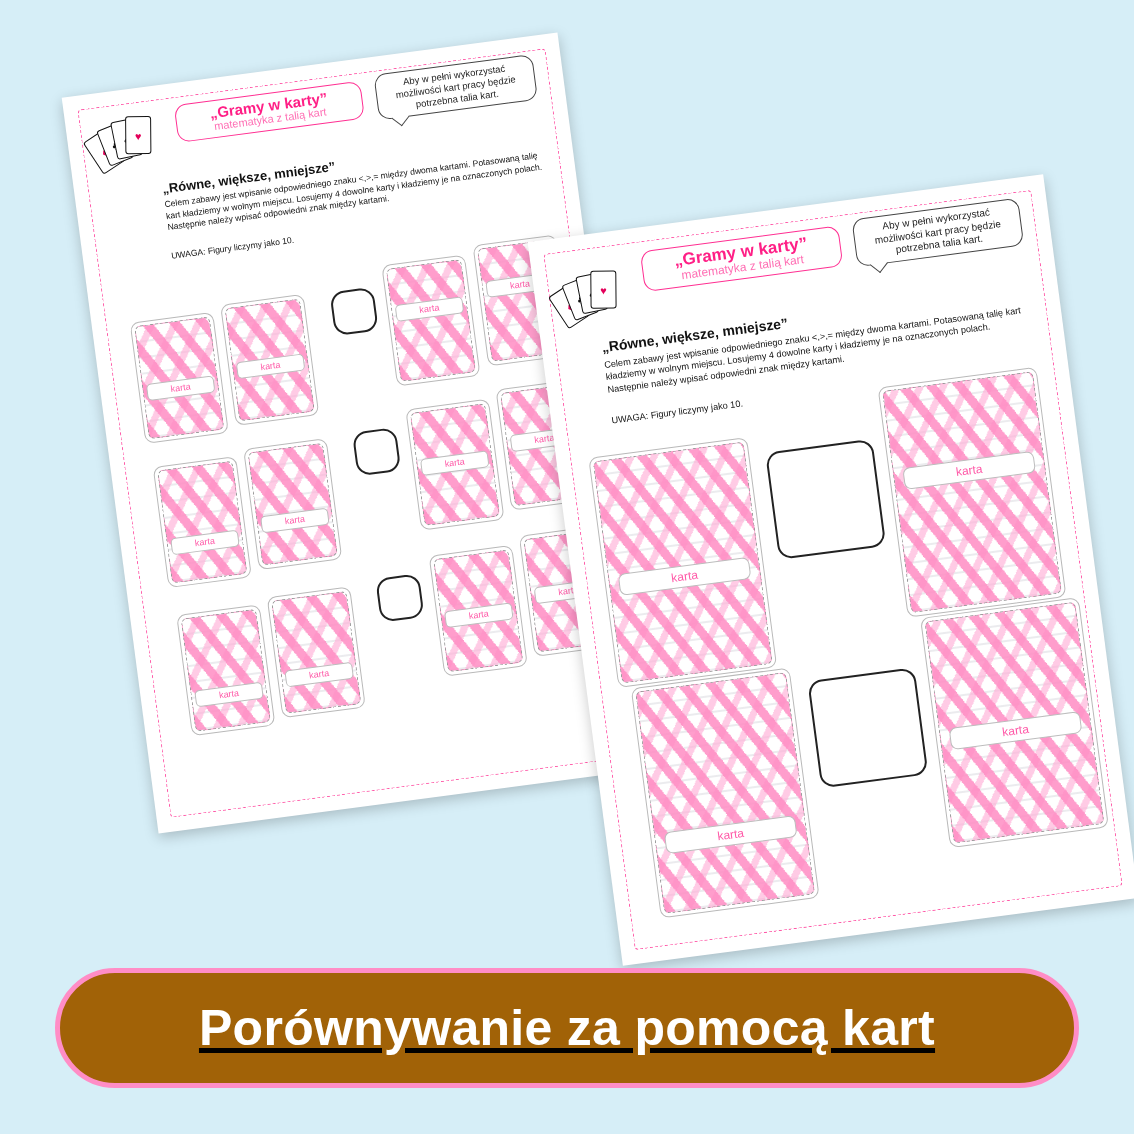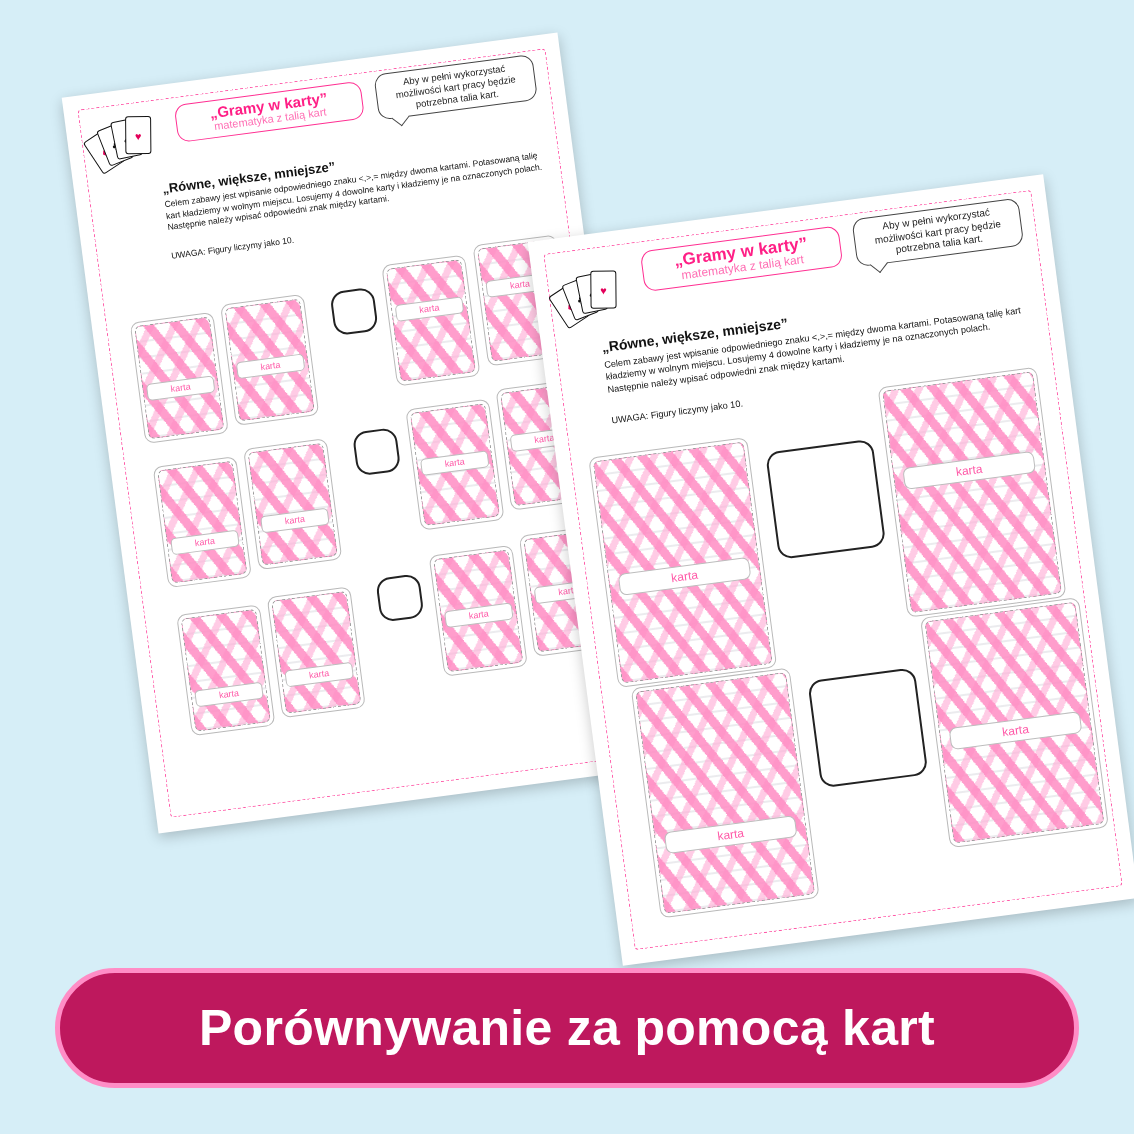--- a/index.html
+++ b/index.html
@@ -147,25 +147,25 @@
     border:2.4px solid #222;
     border-radius:14px;
     background:#fff;
     box-sizing:border-box;
   }
 
   
   #banner{
     position:absolute;
     left:55px;top:968px;width:1024px;height:120px;
-    background:#be185d;
+    background:#a16207;
     border:5px solid #ff8dc6;
     border-radius:60px;
     box-sizing:border-box;
-    display:flex;align-items:center;justify-content:center;
+    display:flex;align-items:center;justify-content:center;text-decoration:underline;
   }
   #banner span{
     color:#ffffff;
     font-size:50px;
     font-weight:bold;
     letter-spacing:.3px;
     white-space:nowrap;
   }
 </style>
 </head>

